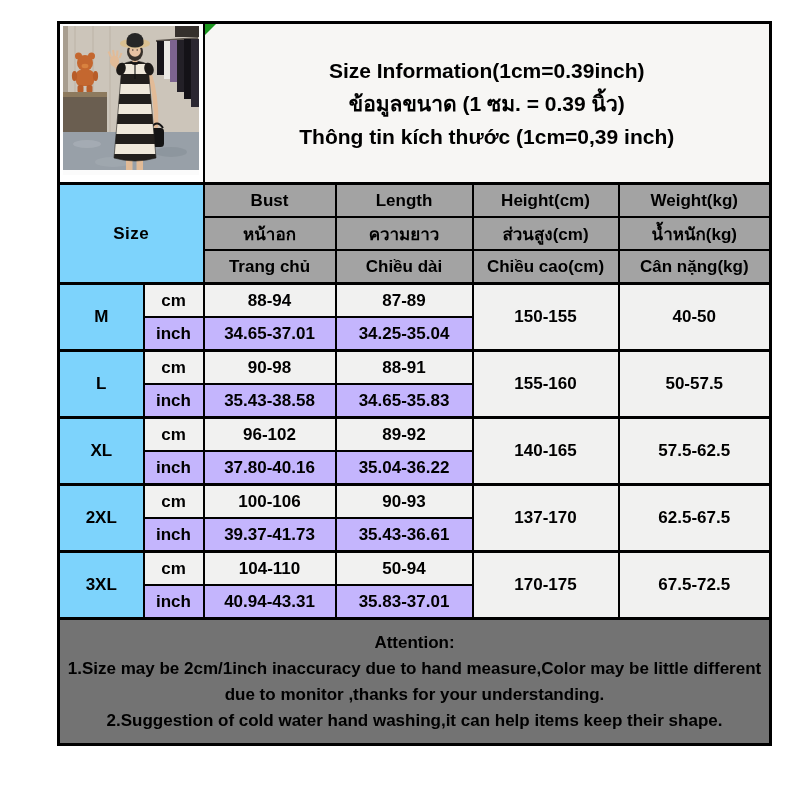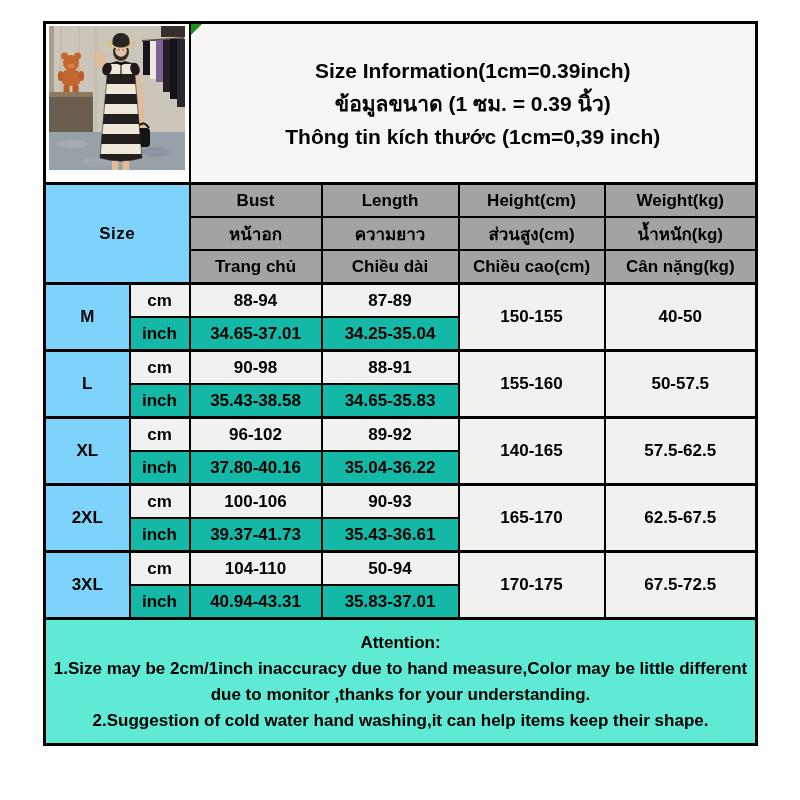--- a/index.html
+++ b/index.html
@@ -1,56 +1,56 @@
 <!DOCTYPE html>
 <html><head>
 <meta charset="utf-8">
 <style>
   html,body{margin:0;padding:0;}
   body{
     width:800px;height:800px;position:relative;background:#ffffff;
     font-family:"Liberation Sans","DejaVu Sans",sans-serif;color:#000;
     -webkit-font-smoothing:antialiased;
   }
-  .sheet{position:absolute;left:43px;top:21px;}
+  .sheet{position:absolute;left:57px;top:21px;}
   table.size-chart{
     border-collapse:collapse;table-layout:fixed;width:712px;
     border:3px solid #000;
   }
   table.size-chart td{
     border:2px solid #000;text-align:center;vertical-align:middle;
     font-weight:bold;font-size:17px;padding:0;overflow:hidden;
   }
   
   tr.r-top   td{height:158px;}
   tr.r-head  td{height:31px;}
   tr.r-data  td{height:31px;}
   tr.r-note  td{height:123px;}
   
   .bb3{border-bottom-width:3px !important;}
   
   .bg-head{background:#a3a3a3;}
   .bg-size{background:#7dd3fc;}
   .bg-lt{background:#f1f1f0;}
-  .bg-wh{background:#14b8a6;}
+  .bg-wh{background:#c4b5fd;}
   
   td.photo-cell{background:#ffffff;vertical-align:top;padding:5px 2px 0 3px;}
   
   td.title-cell{position:relative;background:#f7f6f4;vertical-align:top;padding-top:30px;}
   .title-line{font-size:21px;line-height:33px;font-weight:bold;white-space:nowrap;}
   .corner-tri{
     position:absolute;top:0;left:0;width:0;height:0;
     border-top:11px solid #1a961e;border-right:11px solid transparent;
   }
   
   td.corner-size{font-size:35px;letter-spacing:0.5px;}
   
   td.note-cell{
     text-align:left;vertical-align:top;font-weight:normal;font-size:17.5px;
-    line-height:26px;padding:3px 8px 0 6px;background:#5eead4;
+    line-height:26px;padding:3px 8px 0 6px;background:#737373;
   }
   .unit{font-size:17px;}
 </style>
 </head>
 <body>
 
 <div class="sheet">
   <table class="size-chart">
     <colgroup>
       <col style="width:85px">
@@ -215,21 +215,21 @@
       <td class="bg-wh unit bb3">inch</td>
       <td class="bg-wh bb3">37.80-40.16</td>
       <td class="bg-wh bb3">35.04-36.22</td>
     </tr>
 
     <tr class="r-data">
       <td rowspan="2" class="bg-size bb3">2XL</td>
       <td class="bg-lt unit">cm</td>
       <td class="bg-lt">100-106</td>
       <td class="bg-lt">90-93</td>
-      <td rowspan="2" class="bg-lt bb3">165-170</td>
+      <td rowspan="2" class="bg-lt bb3">137-170</td>
       <td rowspan="2" class="bg-lt bb3">62.5-67.5</td>
     </tr>
     <tr class="r-data">
       <td class="bg-wh unit bb3">inch</td>
       <td class="bg-wh bb3">39.37-41.73</td>
       <td class="bg-wh bb3">35.43-36.61</td>
     </tr>
 
     <tr class="r-data">
       <td rowspan="2" class="bg-size bb3">3XL</td>

